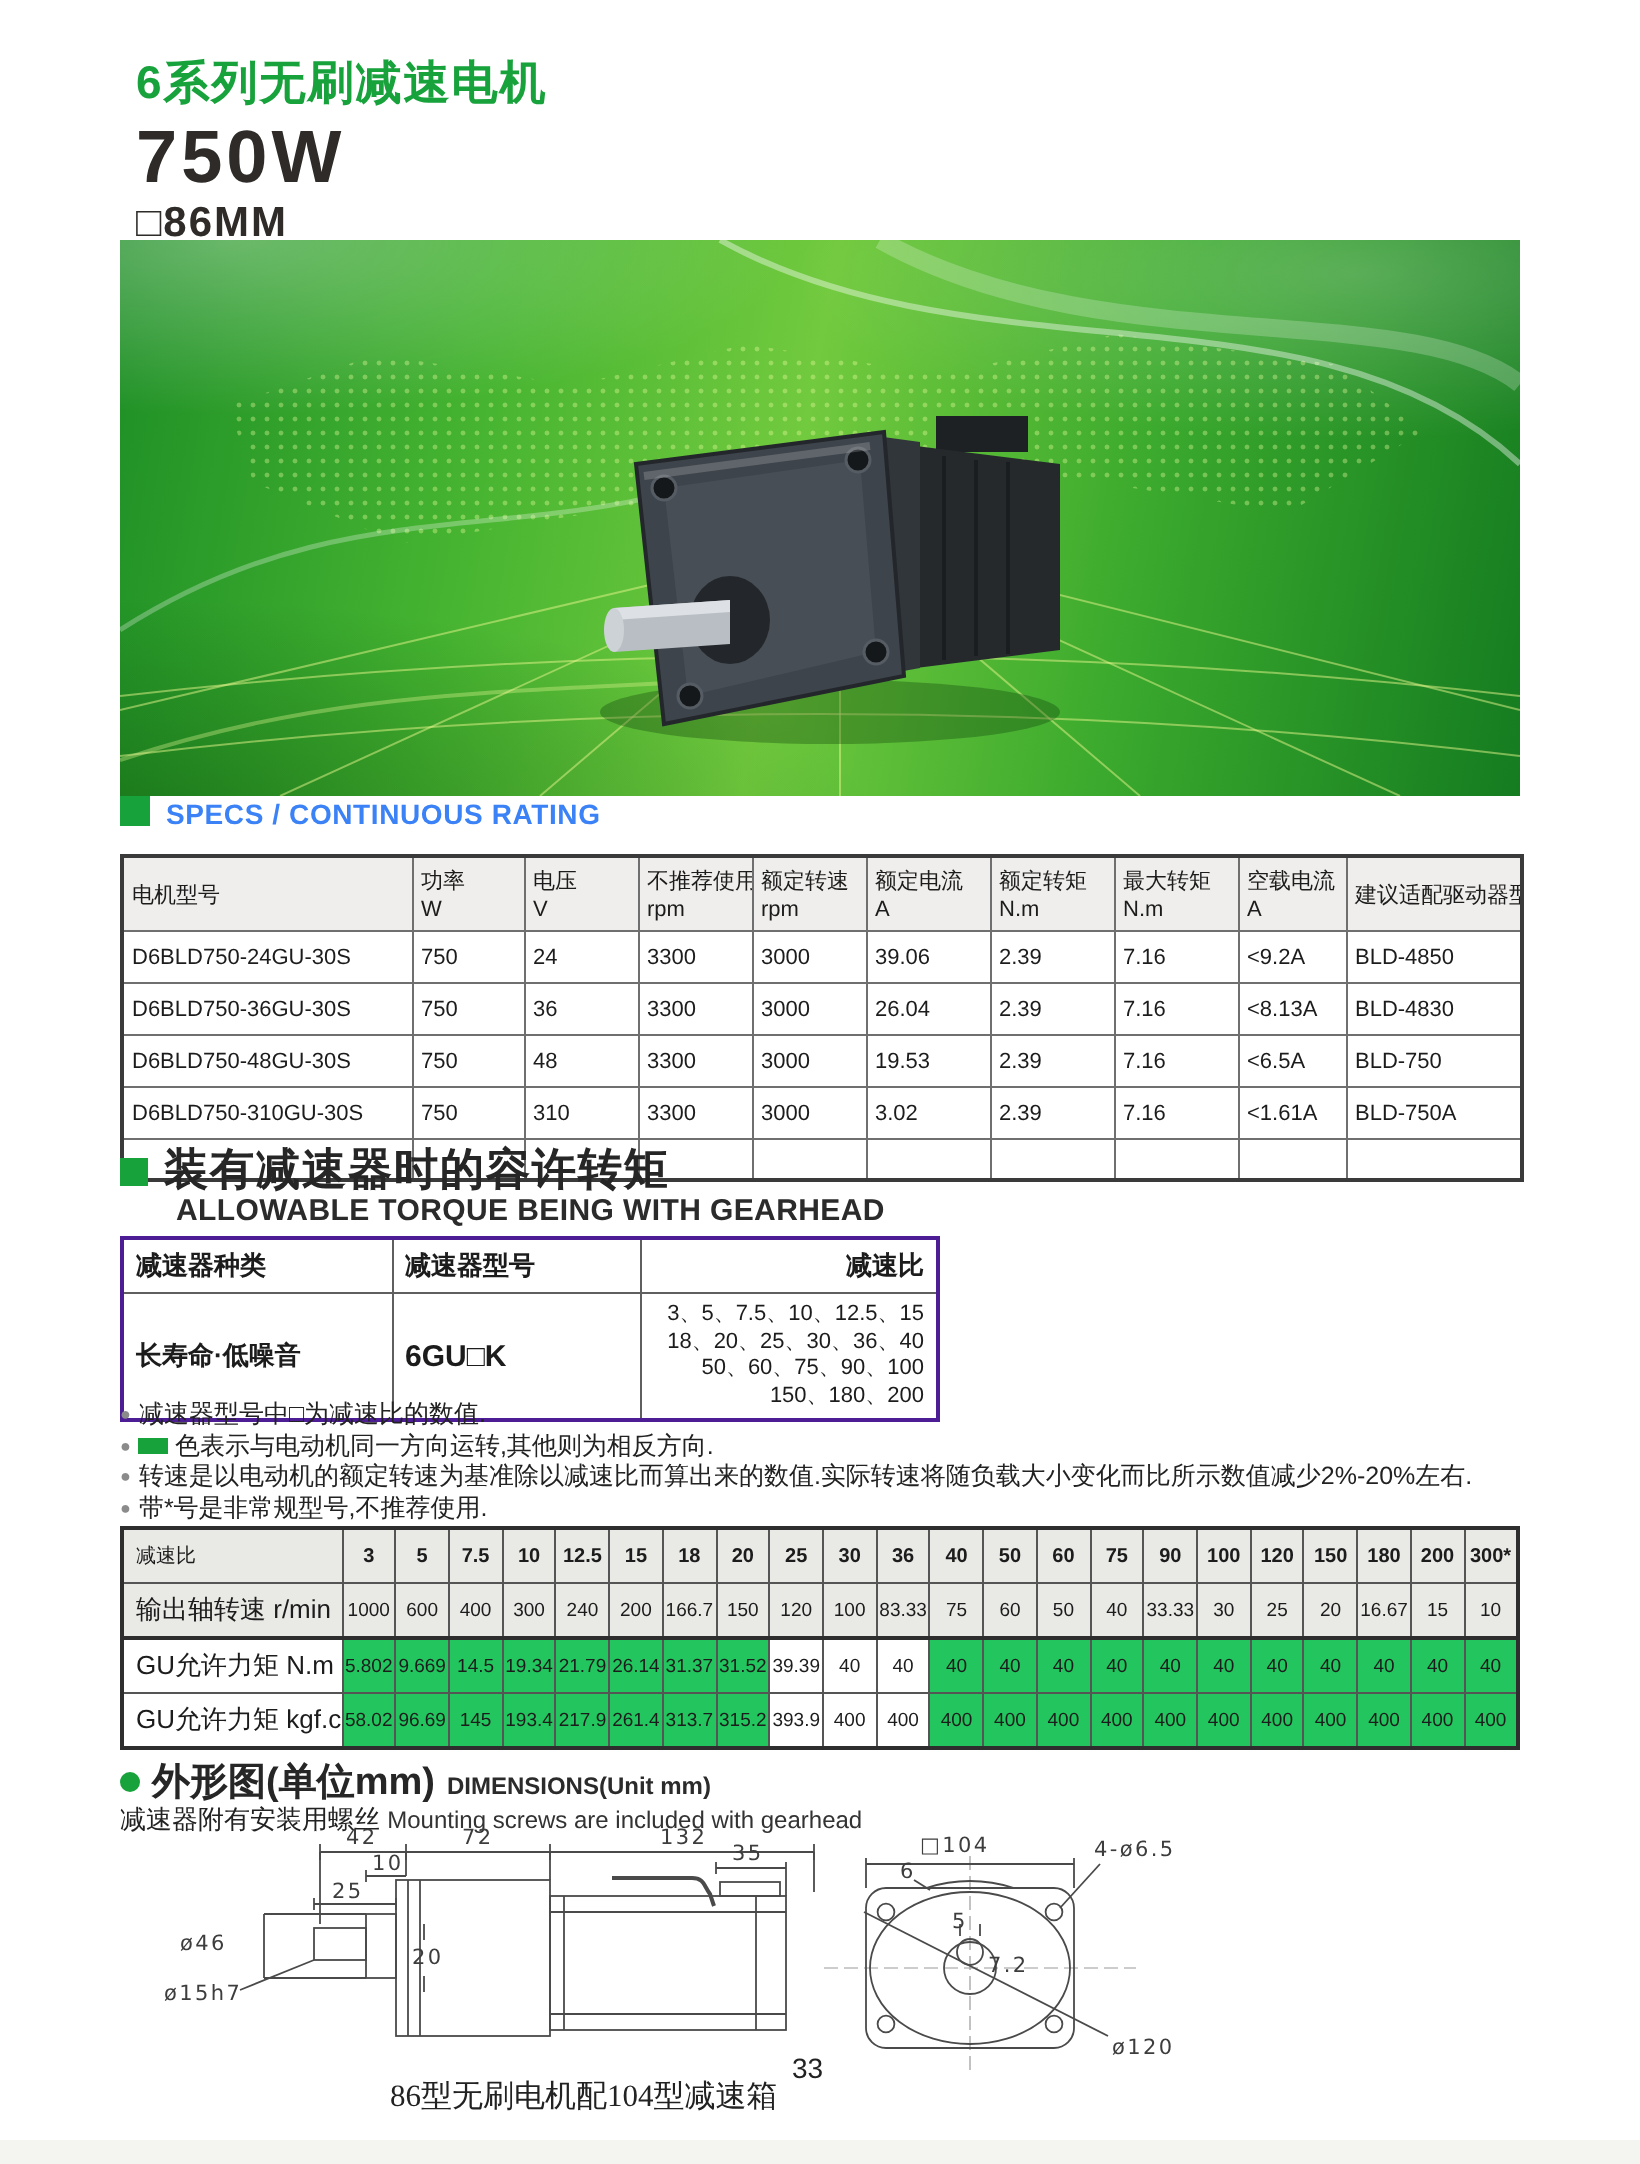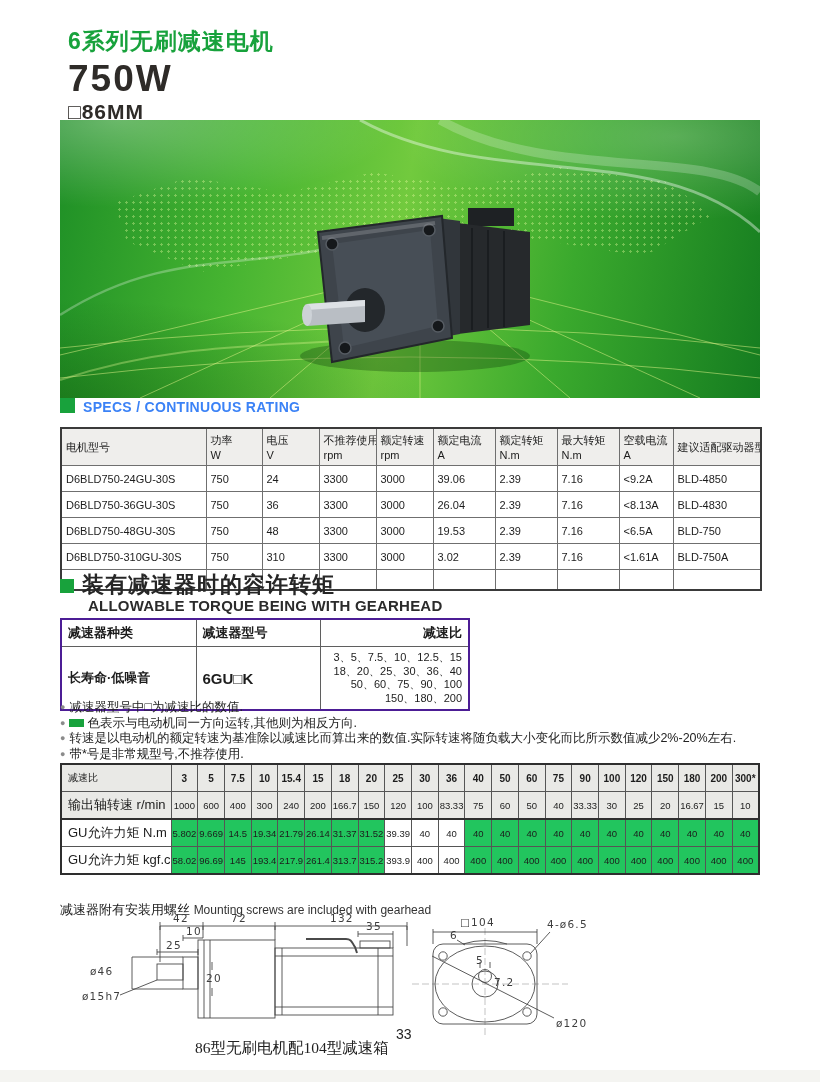--- a/index.html
+++ b/index.html
@@ -339,21 +339,21 @@
         <col>
         <col>
       </colgroup>
     <tbody>
         <tr class="grey">
           <td class="lbl">减速比</td>
           <td>3</td>
           <td>5</td>
           <td>7.5</td>
           <td>10</td>
-          <td>15.4</td>
+          <td>12.5</td>
           <td>15</td>
           <td>18</td>
           <td>20</td>
           <td>25</td>
           <td>30</td>
           <td>36</td>
           <td>40</td>
           <td>50</td>
           <td>60</td>
           <td>75</td>
@@ -436,20 +436,25 @@
           <td class="green">400</td>
           <td class="green">400</td>
           <td class="green">400</td>
           <td class="green">400</td>
           <td class="green">400</td>
           <td class="green">400</td>
         </tr>
       </tbody>
   </table>
 
+  <div class="dim-h">
+    <span class="gdot"></span>
+    <span class="dim-cn">外形图(单位mm)</span>
+    <span class="dim-en">DIMENSIONS(Unit mm)</span>
+  </div>
   <div class="dim-note">
     <span>减速器附有安装用螺丝</span>
     <span class="en">Mounting screws are included with gearhead</span>
   </div>
 
   <svg class="drawing" width="700" height="130" viewBox="0 0 700 130">
     <g stroke="#4a4a4a" stroke-width="0.9" fill="none">
 
       <line x1="100" y1="14" x2="347" y2="14"></line>
       <line x1="100" y1="10" x2="100" y2="18"></line>

